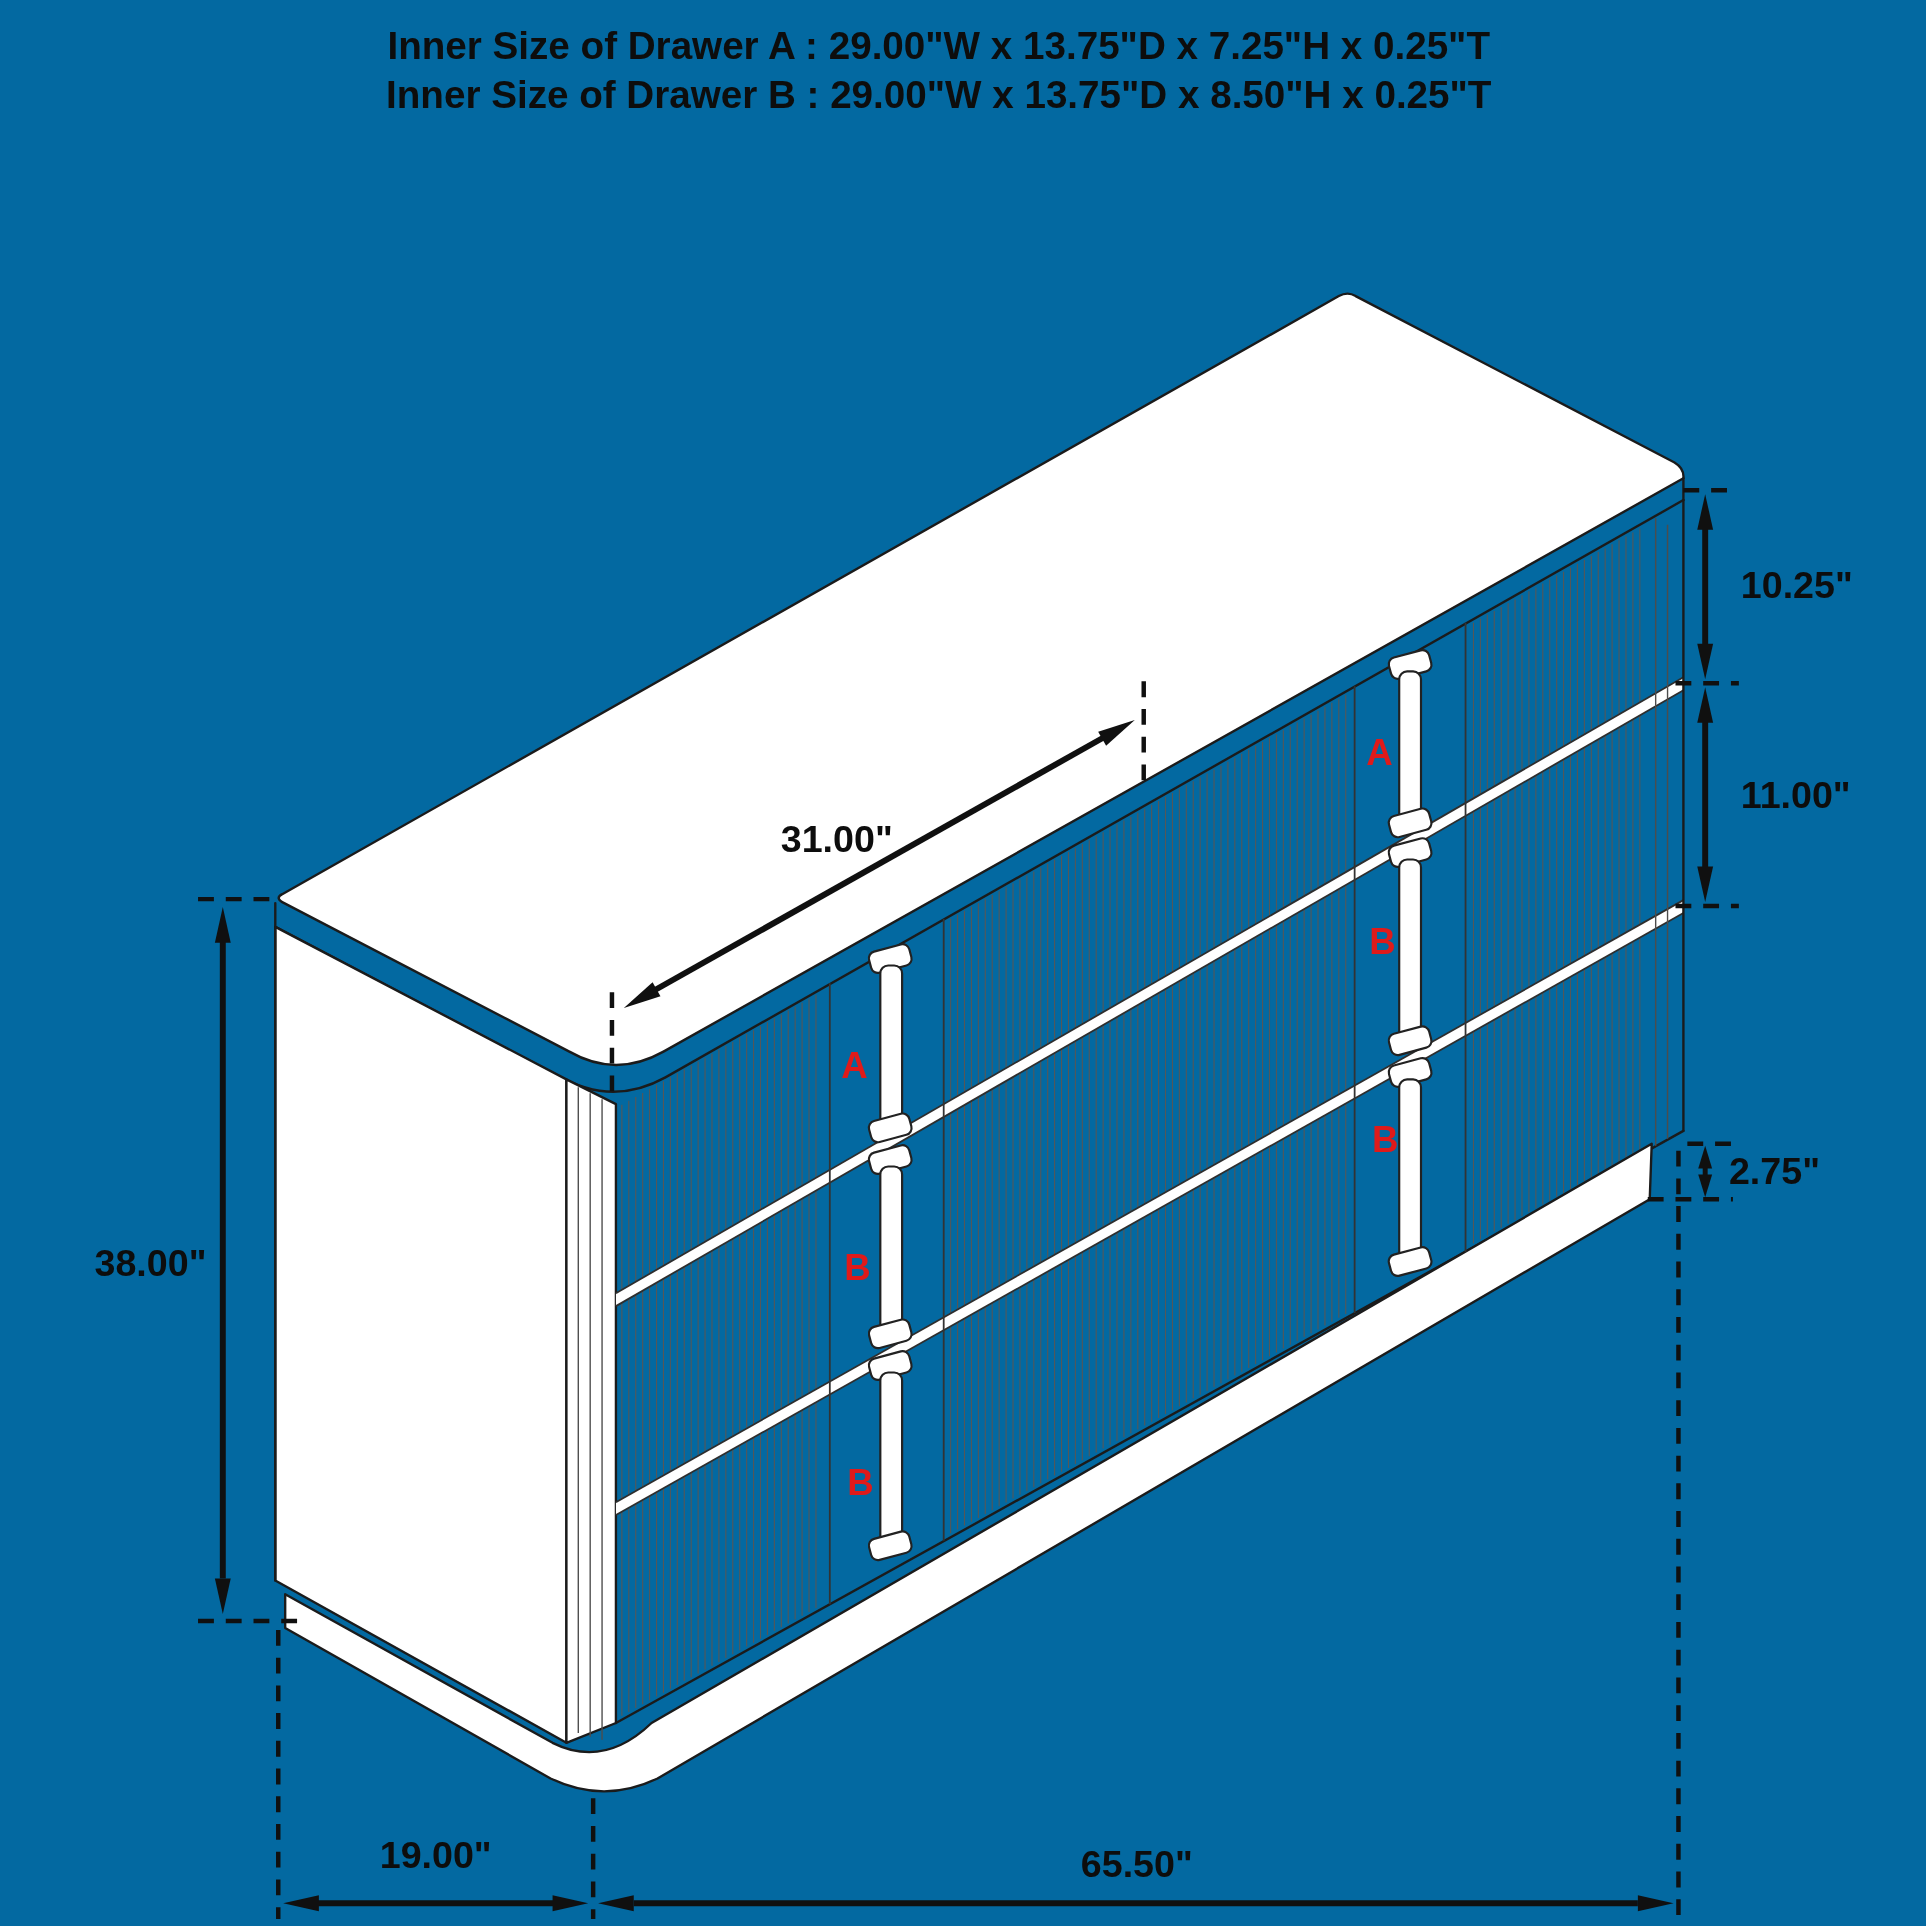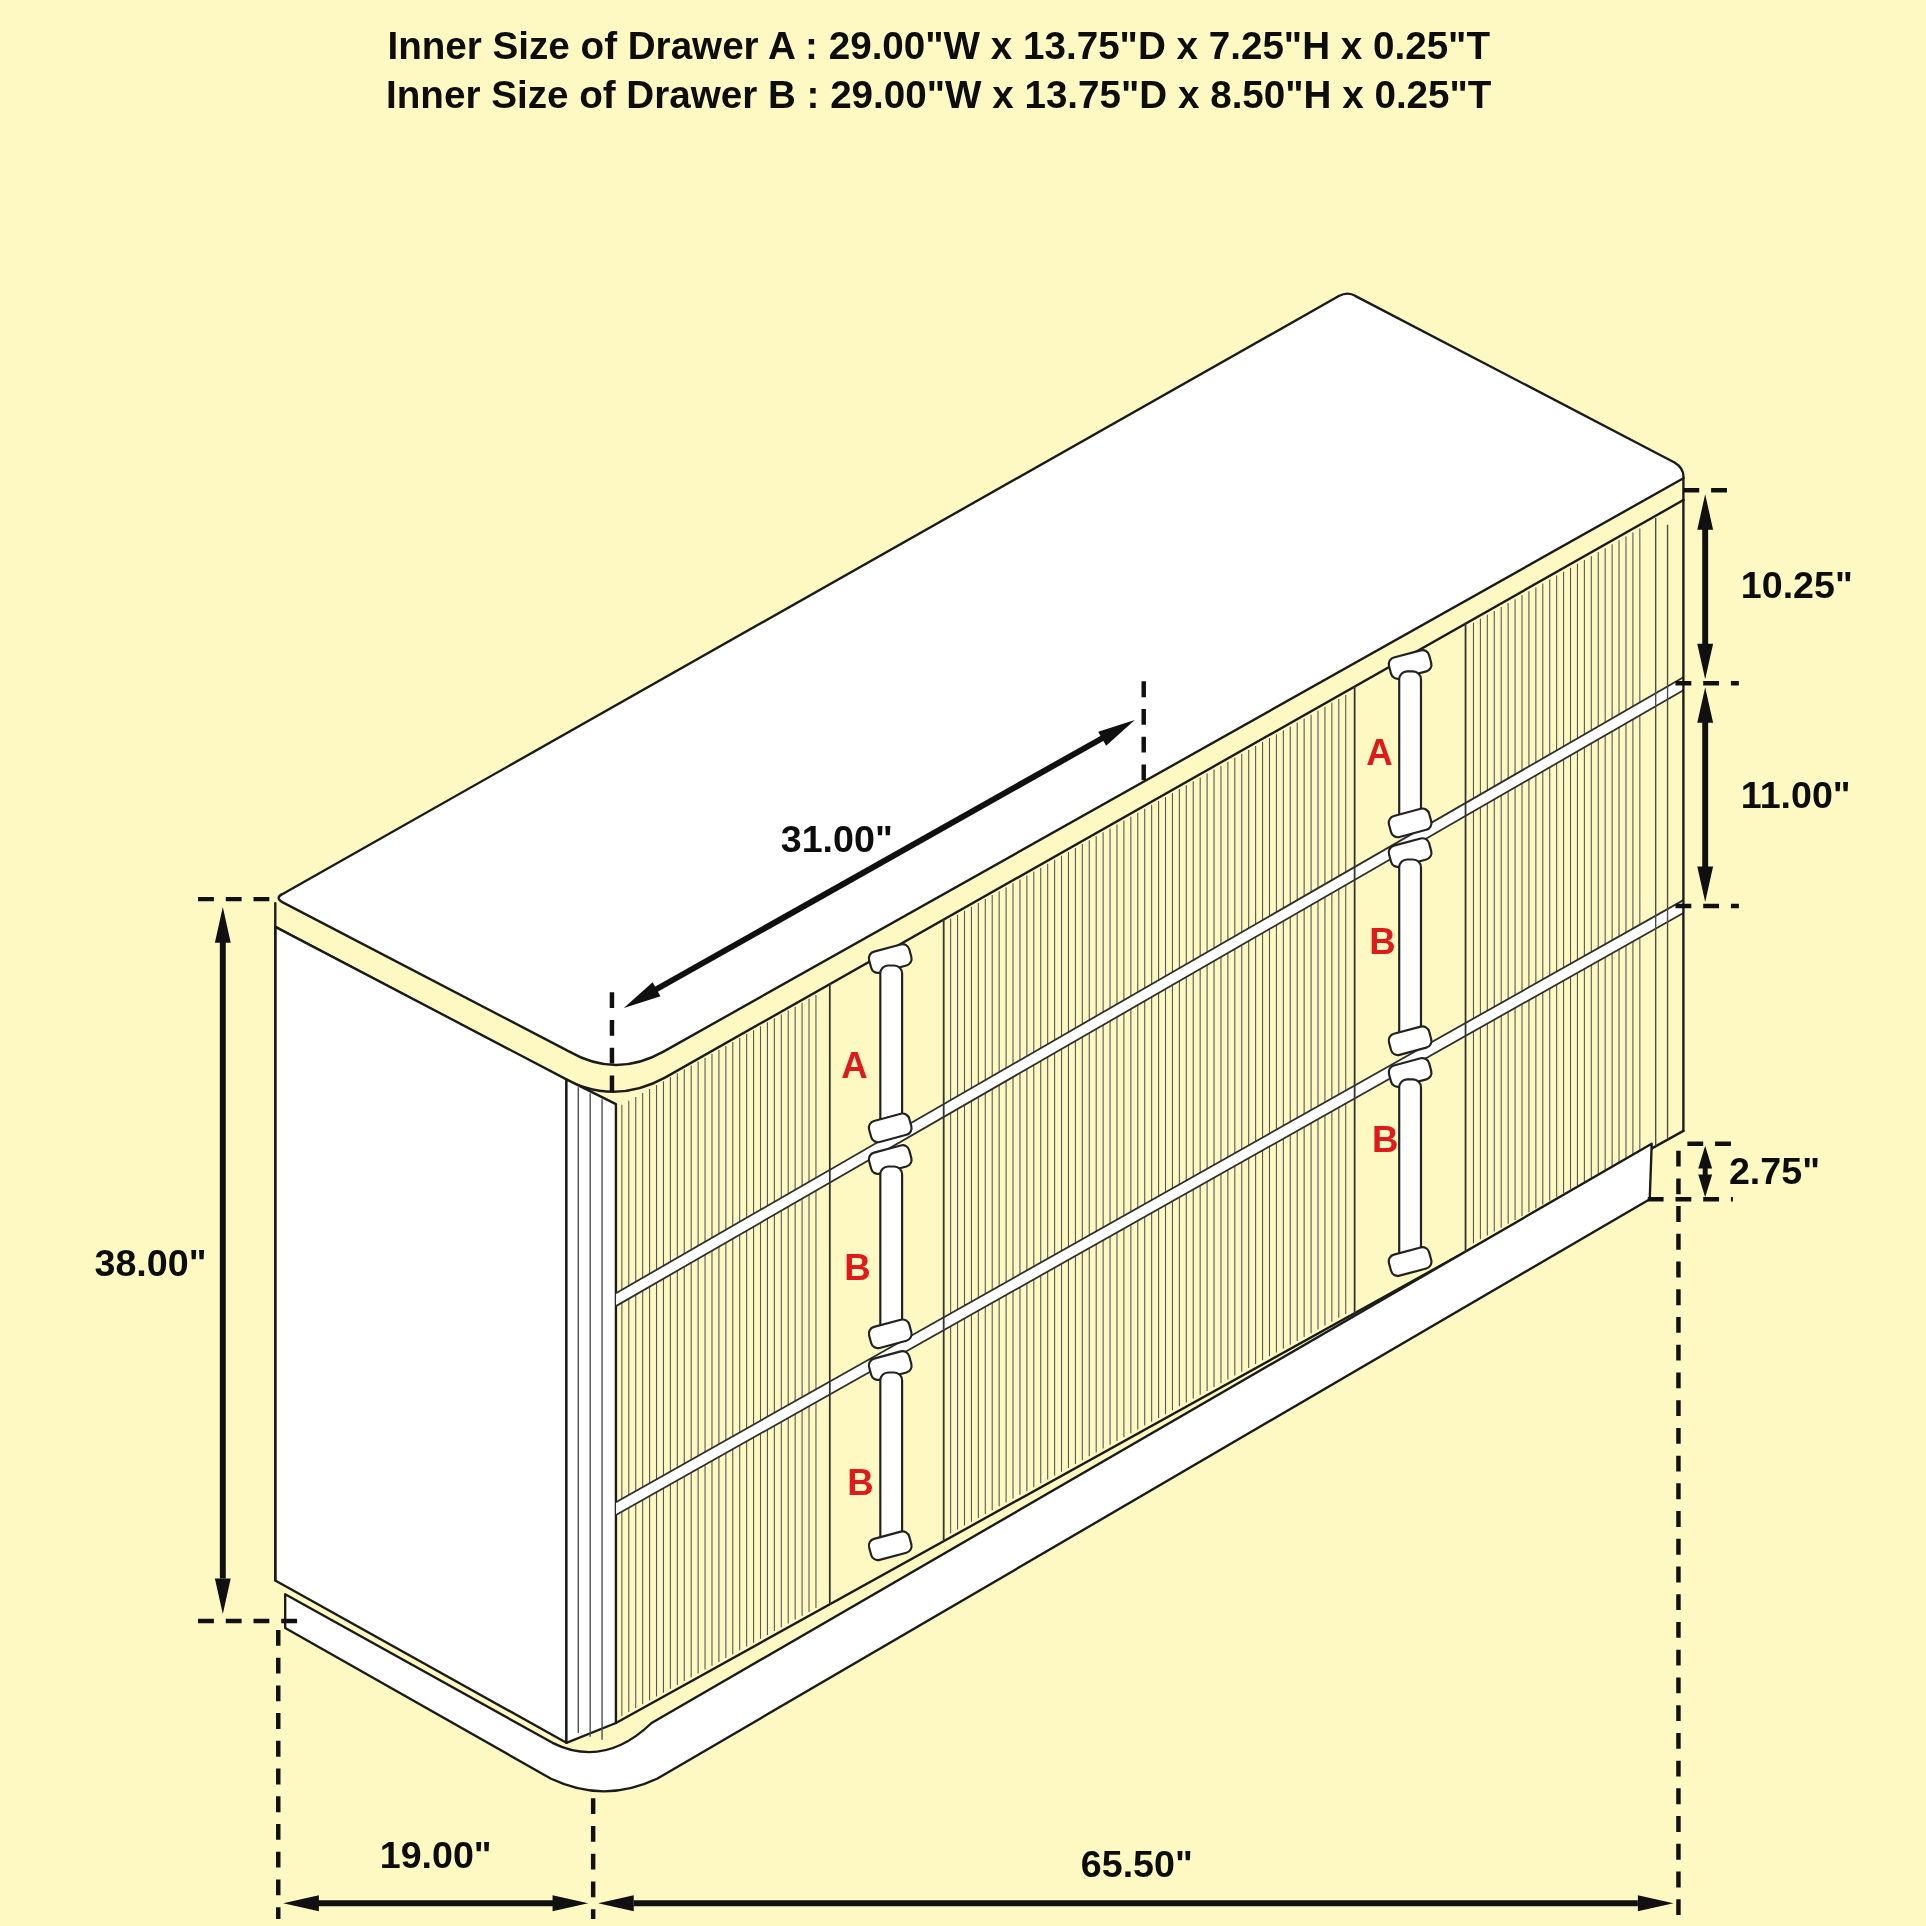--- a/index.html
+++ b/index.html
@@ -1,17 +1,17 @@
 <!DOCTYPE html>
 <html><head>
 <meta charset="utf-8">
 <style>
   html,body{margin:0;padding:0;background:#ffffff;}
   .stage{
-    position:relative;width:1927px;height:1927px;background:#fef9c3;
+    position:relative;width:1927px;height:1927px;background:#0369a1;
     font-family:"Liberation Sans", sans-serif;overflow:hidden;
   }
   svg{position:absolute;left:0;top:0;}
   .outline{fill:none;stroke:#1b1b1b;stroke-width:2.4;stroke-linejoin:round;stroke-linecap:round;}
   .outline-thin{fill:none;stroke:#4d4d4d;stroke-width:1.4;}
   .face{fill:#ffffff;stroke:#1b1b1b;stroke-width:2.4;stroke-linejoin:round;}
   #fluting line{stroke:#575757;stroke-width:1.1;}
   .gapband{fill:#ffffff;stroke:none;}
   .gapline{stroke:#2e2e2e;stroke-width:1.8;fill:none;}
   .stile-edge{stroke:#333333;stroke-width:1.8;}

